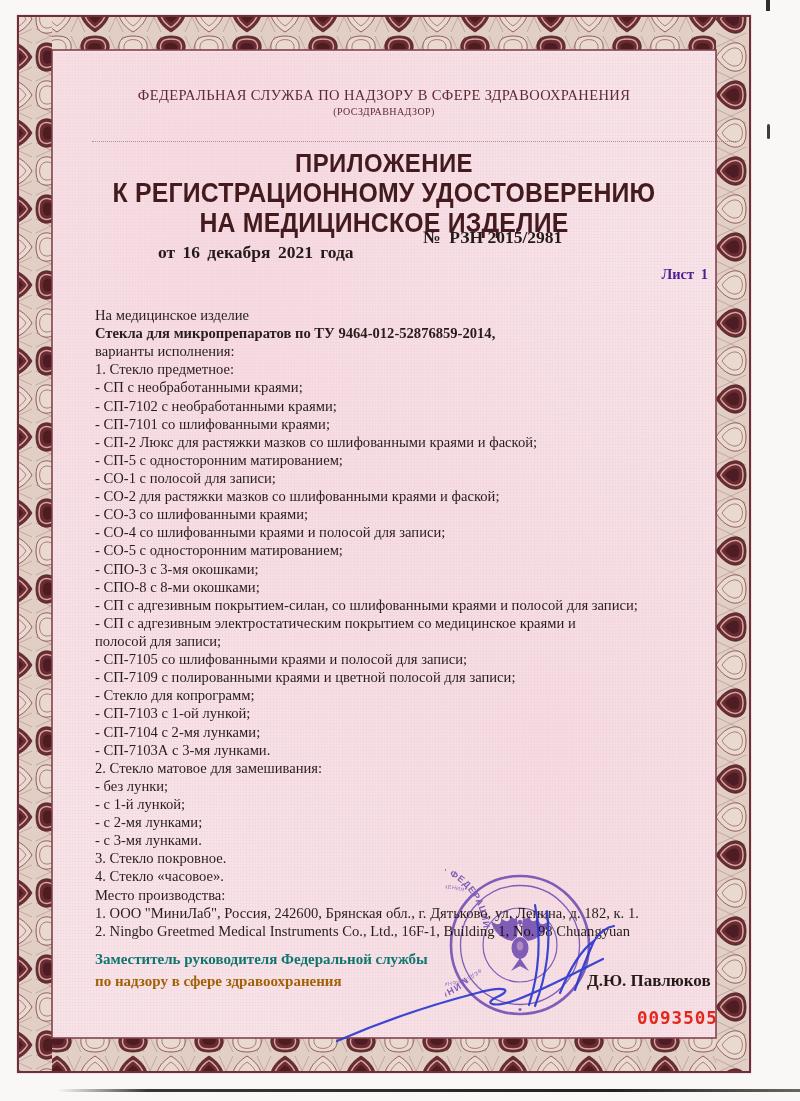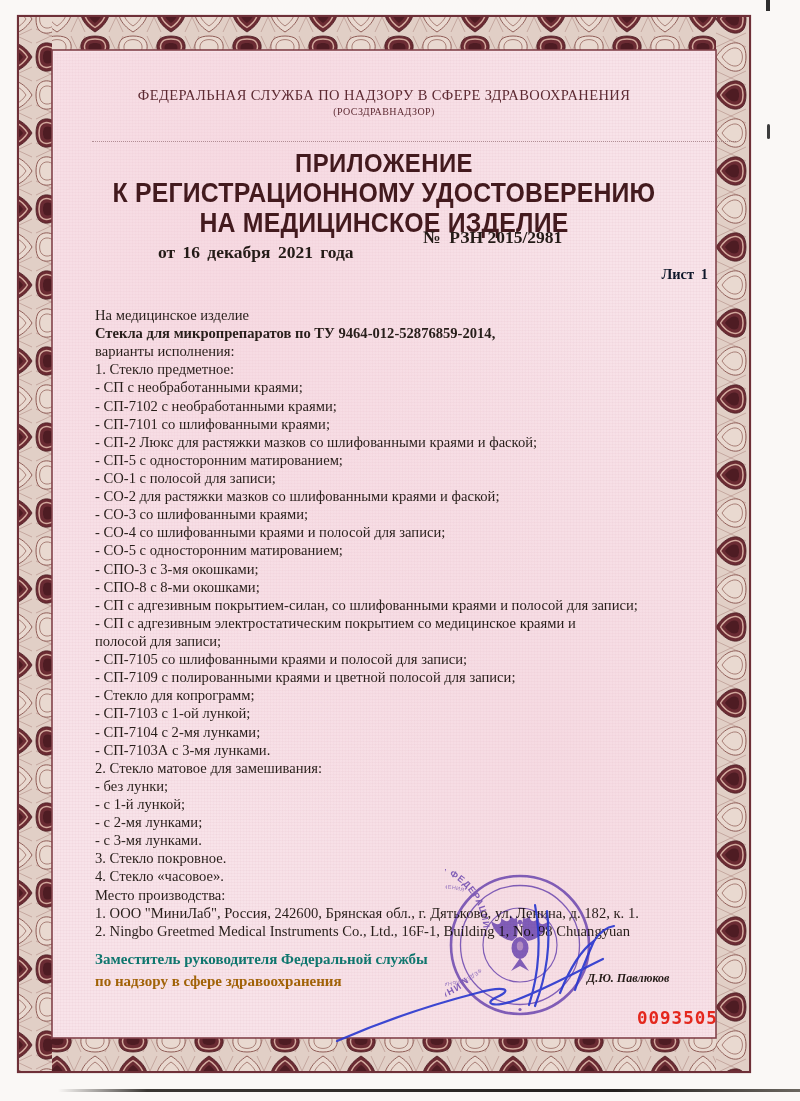--- a/index.html
+++ b/index.html
@@ -18,27 +18,27 @@
   .hdr1{top:87px;font-size:14.5px;letter-spacing:.4px;}
   .hdr2{top:106px;font-size:10px;letter-spacing:.4px;}
   .dotline{position:absolute;left:92px;top:141px;width:644px;border-top:1px dotted rgba(122,82,88,.55);}
   .titleblock{position:absolute;left:52px;top:148px;width:664px;text-align:center;color:#431a1e;
     font-family:"Liberation Sans",sans-serif;font-weight:bold;transform:scaleX(.92);transform-origin:50% 0;}
   .t1{font-size:26px;line-height:30px;letter-spacing:.5px;}
   .t2,.t3{font-size:27px;line-height:30px;letter-spacing:.2px;}
   .daterow span{position:absolute;font-weight:bold;font-size:17.5px;color:#241b17;white-space:pre;}
   .date-label{left:158px;top:242px;word-spacing:3px;}
   .number-label{left:423px;top:227px;text-align:right;}
-  .sheet{position:absolute;right:92px;top:266px;font-weight:bold;font-size:14.5px;color:#0f172a;word-spacing:3px;}
+  .sheet{position:absolute;right:92px;top:266px;font-weight:bold;font-size:14.5px;color:#4c1d95;word-spacing:3px;}
   .bodylines{position:absolute;left:95px;top:306px;width:640px;font-size:14.6px;color:#271e1a;}
   .bline{height:18.12px;line-height:18.12px;white-space:nowrap;}
   .bline.b{font-weight:bold;}
   .sig1{position:absolute;left:95px;top:951px;font-weight:bold;font-size:15px;color:#0f766e;text-align:center;}
   .sig2{position:absolute;left:95px;top:973px;font-weight:bold;font-size:15px;color:#a16207;}
-  .signer{position:absolute;left:587px;top:971px;font-weight:bold;font-size:12px;color:#241b17;font-style:italic;}
+  .signer{position:absolute;left:587px;top:971px;font-weight:bold;font-size:17px;color:#241b17;}
   .serial{position:absolute;left:637px;top:1008px;font-family:"DejaVu Sans Mono",monospace;
     font-weight:bold;font-size:17.5px;letter-spacing:1px;color:#e4271d;}
   .stamp{position:absolute;left:445px;top:869px;mix-blend-mode:multiply;opacity:.85;filter:blur(.3px);}
   .signature{position:absolute;left:0;top:0;pointer-events:none;}
   .mark1{position:absolute;left:766px;top:0;width:4px;height:11px;background:#2e2e2e;}
   .mark2{position:absolute;left:767px;top:124px;width:3px;height:15px;background:#3c3c3c;border-radius:2px;}
   .scanline{position:absolute;left:58px;top:1089px;width:742px;height:2.6px;
     background:linear-gradient(90deg,rgba(40,40,40,0),#3a3733 12%,#23201e 75%,#6a665f);}
 </style>
 </head>

